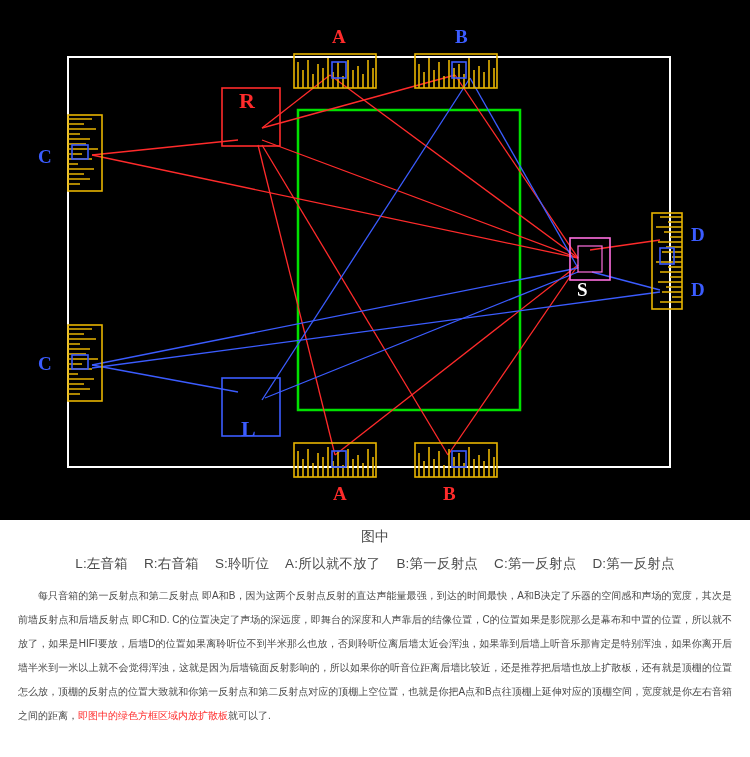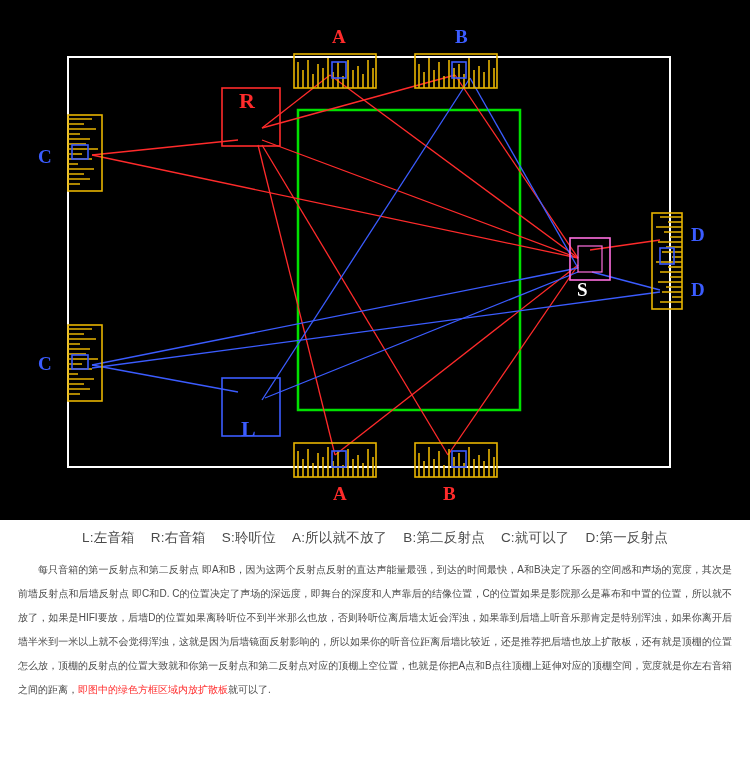--- a/index.html
+++ b/index.html
@@ -177,27 +177,28 @@
     <div class="lbl blue" style="left:691px;top:279px;">D</div>
     <div class="lbl red" style="left:239px;top:88px;font-size:22px;">R</div>
     <div class="lbl blue" style="left:241px;top:416px;font-size:22px;">L</div>
     <div class="lbl white" style="left:577px;top:279px;">S</div>
     <div class="lbl red" style="left:333px;top:483px;">A</div>
     <div class="lbl red" style="left:443px;top:483px;">B</div>
   </div>
 
   <div id="caption">
 
+    <div id="cap-title">图中</div>
 
     <div id="legend">
       <span>L:左音箱</span>
       <span>R:右音箱</span>
       <span>S:聆听位</span>
       <span>A:所以就不放了</span>
-      <span>B:第二反射点</span>
-      <span>C:就可以了</span>
+      <span>B:第一反射点</span>
+      <span>C:第一反射点</span>
       <span>D:第一反射点</span>
     </div>
 
     <p id="body-text"><span>每只音箱的第一反射点和第二反射点 即A和B，因为这两个反射点反射的直达声能量最强，到达的时间最快，A和B决定了乐器的空间感和声场的宽度，其次是前墙反射点和后墙反射点 即C和D. C的位置决定了声场的深远度，即舞台的深度和人声靠后的结像位置，C的位置如果是影院那么是幕布和中置的位置，所以就不放了，如果是HIFI要放，后墙D的位置如果离聆听位不到半米那么也放，否则聆听位离后墙太近会浑浊，如果靠到后墙上听音乐那肯定是特别浑浊，如果你离开后墙半米到一米以上就不会觉得浑浊，这就是因为后墙镜面反射影响的，所以如果你的听音位距离后墙比较近，还是推荐把后墙也放上扩散板，还有就是顶棚的位置怎么放，顶棚的反射点的位置大致就和你第一反射点和第二反射点对应的顶棚上空位置，也就是你把A点和B点往顶棚上延伸对应的顶棚空间，宽度就是你左右音箱之间的距离，</span><span class="hl">即图中的绿色方框区域内放扩散板</span><span>就可以了.</span></p>
   </div>
 
 </div>
 
 </body></html>

